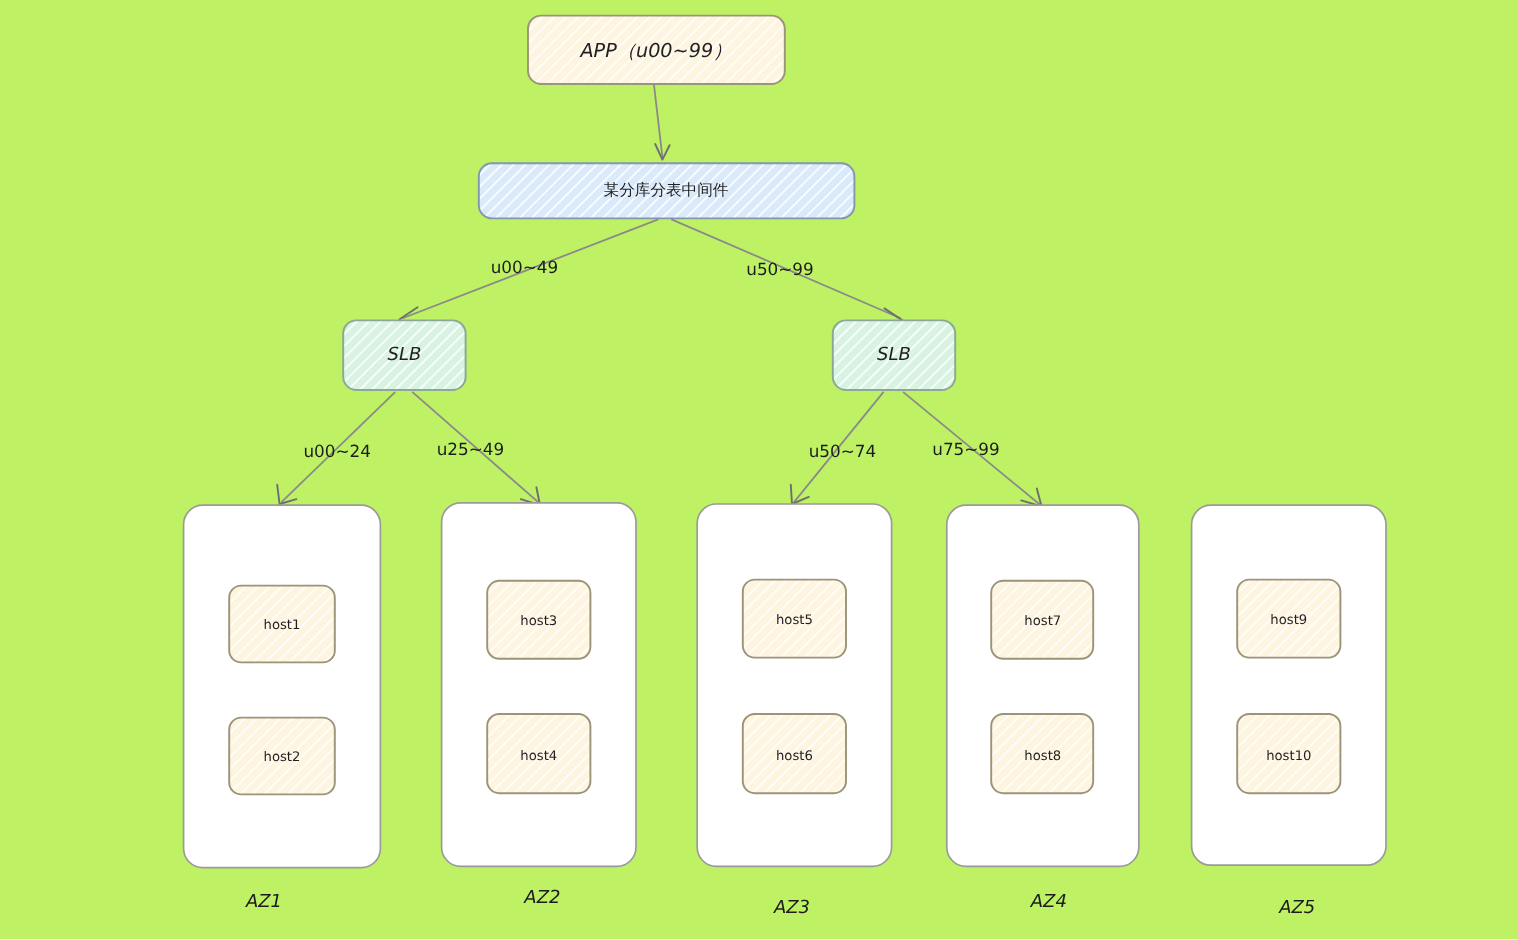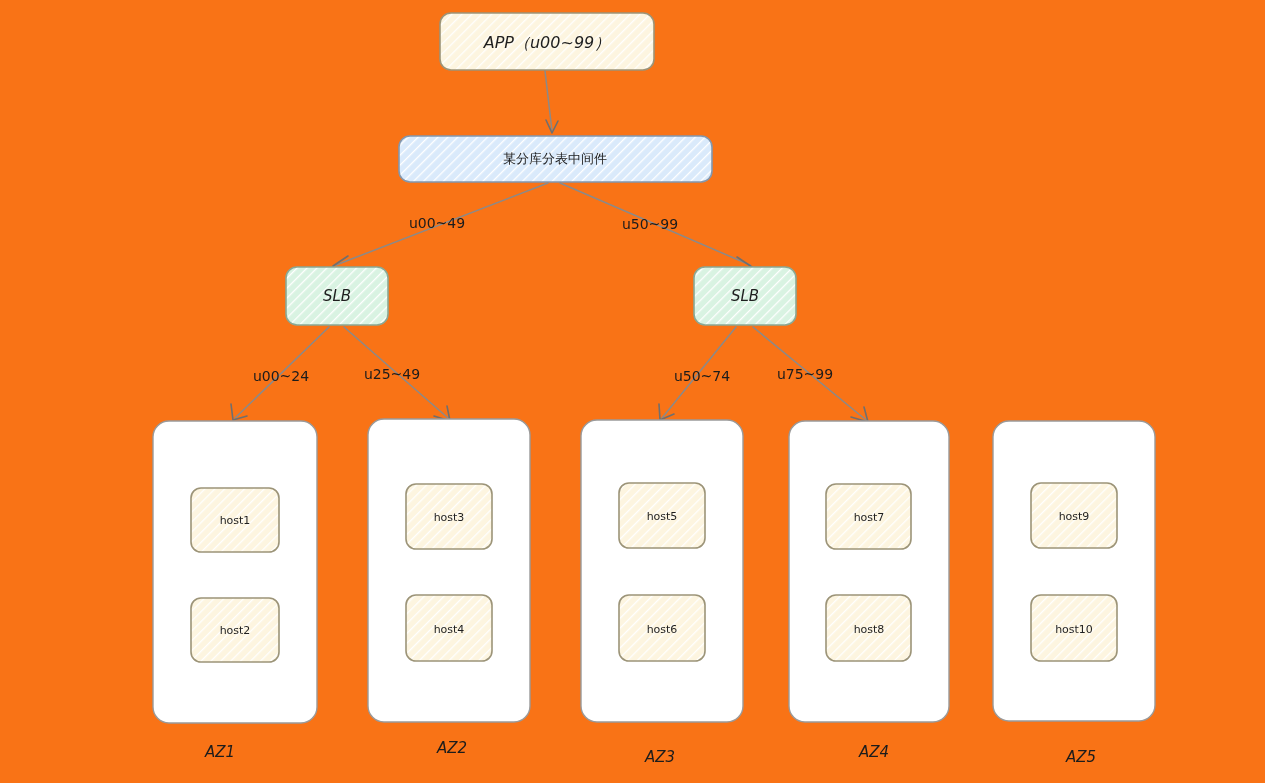--- a/index.html
+++ b/index.html
@@ -8,21 +8,21 @@
     padding: 0;
     background: #ffffff;
   }
   body {
     font-family: "Liberation Sans", sans-serif;
   }
   #canvas {
     position: relative;
     width: 1265px;
     height: 783px;
-    background: #f97316;
+    background: #bef264;
     overflow: hidden;
   }
   #diagram-svg {
     position: absolute;
     left: 0;
     top: 0;
     width: 1265px;
     height: 783px;
   }
   .node-label {

